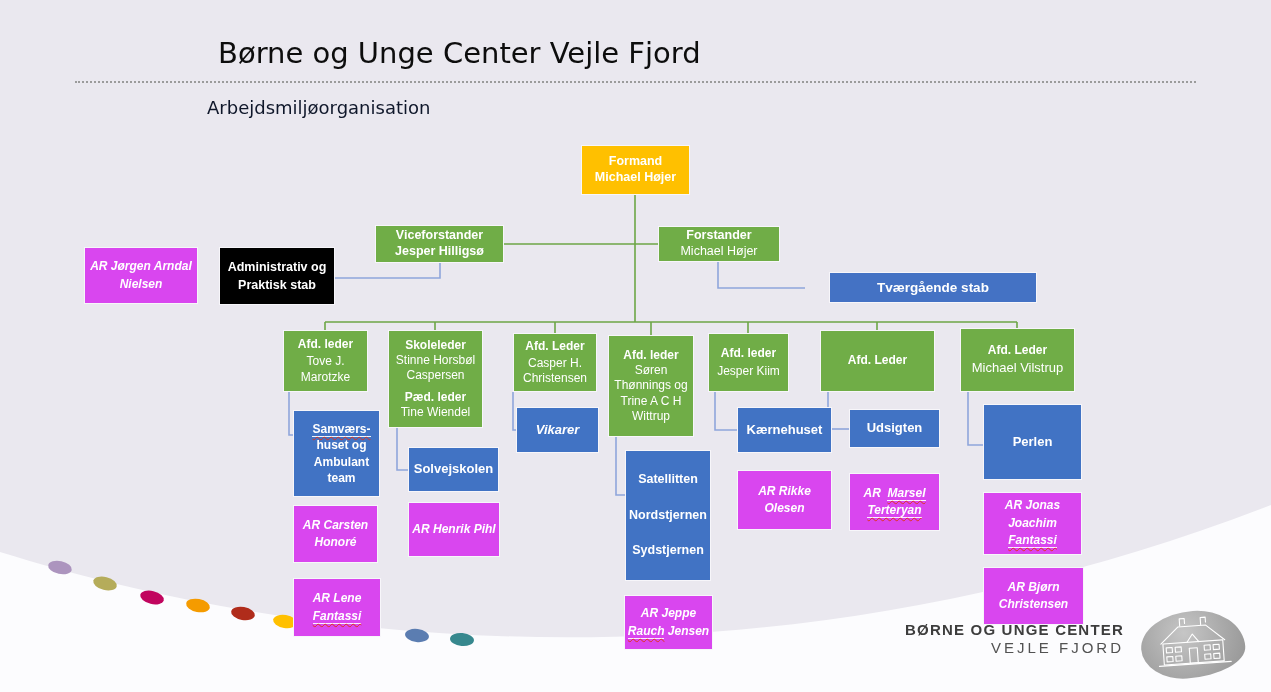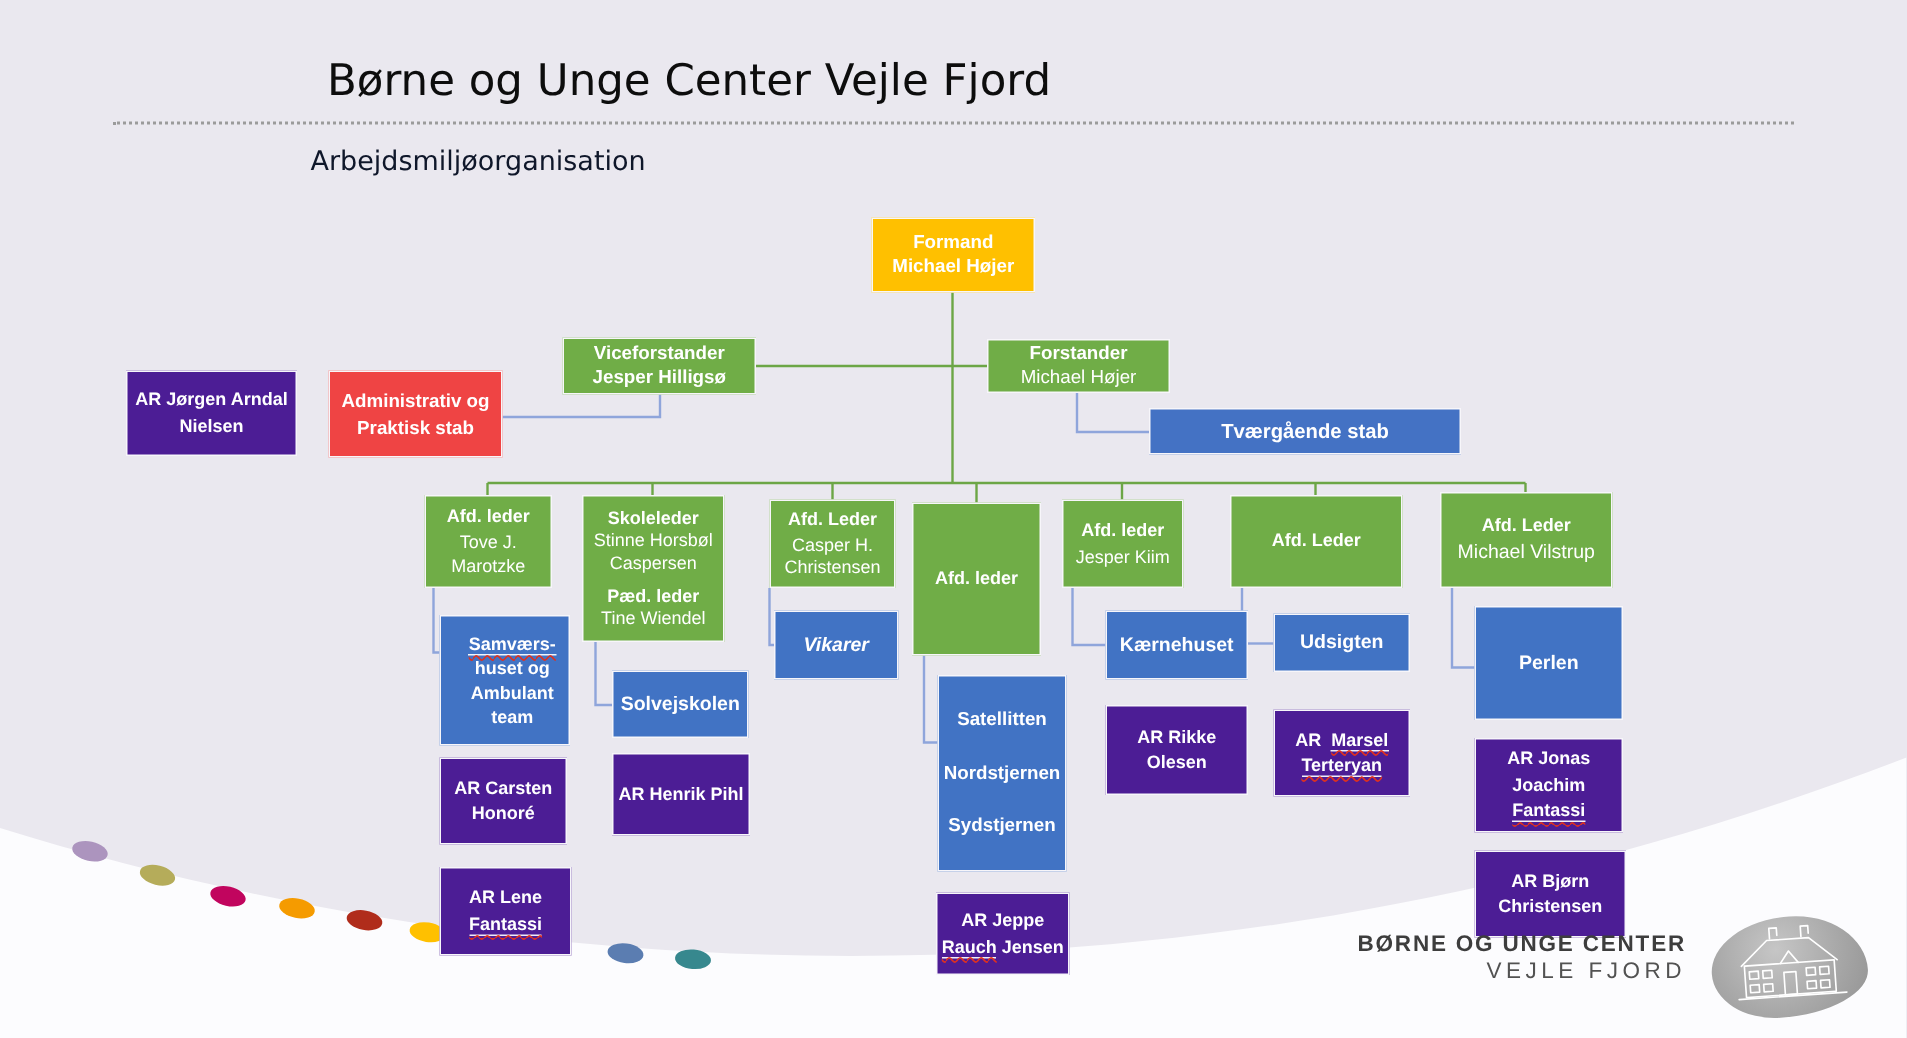--- a/index.html
+++ b/index.html
@@ -34,22 +34,22 @@
   .bx{
     position:absolute;box-sizing:border-box;z-index:3;
     display:flex;flex-direction:column;align-items:center;justify-content:center;
     text-align:center;color:#fff;border:1.5px solid #f7f6fa;
     line-height:1.27;padding:2px 1px;
   }
   .bx span{white-space:pre-wrap;}
   .yellow{background:#FFC000;}
   .green{background:#70AD47;}
   .blue{background:#4173C4;}
-  .bblue{background:#ef4444;}
-  .purple{background:#4c1d95;}
+  .bblue{background:#000000;}
+  .purple{background:#d946ef;font-style:italic;}
   .t{font-weight:bold;font-size:12px;}
   .t13{font-weight:bold;font-size:12.5px;}
   .n{font-weight:normal;font-size:12px;}
   .ln{line-height:1.45;font-weight:bold;font-size:12px;}
   .nw{white-space:nowrap;}
   .big{font-weight:bold;font-size:13px;}
   .mt6{margin-top:6px;text-align:center;}
   .mb2{margin-bottom:2px;}
   .gapline{margin:10px 0;font-weight:bold;font-size:12.5px;white-space:nowrap;}
   .sq{
@@ -135,21 +135,21 @@
 </div>
 
 <div class="bx purple" style="left:84px;top:247px;width:114px;height:57px;">
   <div class="ln">AR Jørgen Arndal Nielsen</div>
 </div>
 
 <div class="bx bblue" style="left:219px;top:247px;width:116px;height:58px;">
   <div class="ln" style="font-size:12.5px;">Administrativ og Praktisk stab</div>
 </div>
 
-<div class="bx blue" style="background:#4472C4;left:766px;top:272px;width:208px;height:31px;">
+<div class="bx blue" style="background:#4472C4;left:829px;top:272px;width:208px;height:31px;">
   <div class="big" style="font-size:13.5px;">Tværgående stab</div>
 </div>
 
 <div class="bx green" style="left:283px;top:330px;width:85px;height:62px;">
   <div class="t mb2">Afd. leder</div>
   <div class="n">Tove J. Marotzke</div>
 </div>
 
 <div class="bx green" style="left:388px;top:330px;width:95px;height:98px;">
   <div class="t">Skoleleder</div>
@@ -158,20 +158,21 @@
   <div class="n">Tine Wiendel</div>
 </div>
 
 <div class="bx green" style="left:513px;top:333px;width:84px;height:59px;">
   <div class="t mb2">Afd. Leder</div>
   <div class="n">Casper H. Christensen</div>
 </div>
 
 <div class="bx green" style="left:608px;top:335px;width:86px;height:102px;">
   <div class="t">Afd. leder</div>
+  <div class="n">Søren Thønnings og Trine A C H Wittrup</div>
 </div>
 
 <div class="bx green" style="left:708px;top:333px;width:81px;height:59px;">
   <div class="t mb2">Afd. leder</div>
   <div class="n">Jesper Kiim</div>
 </div>
 
 <div class="bx green" style="left:820px;top:330px;width:115px;height:62px;">
   <div class="t">Afd. Leder</div>
 </div>

